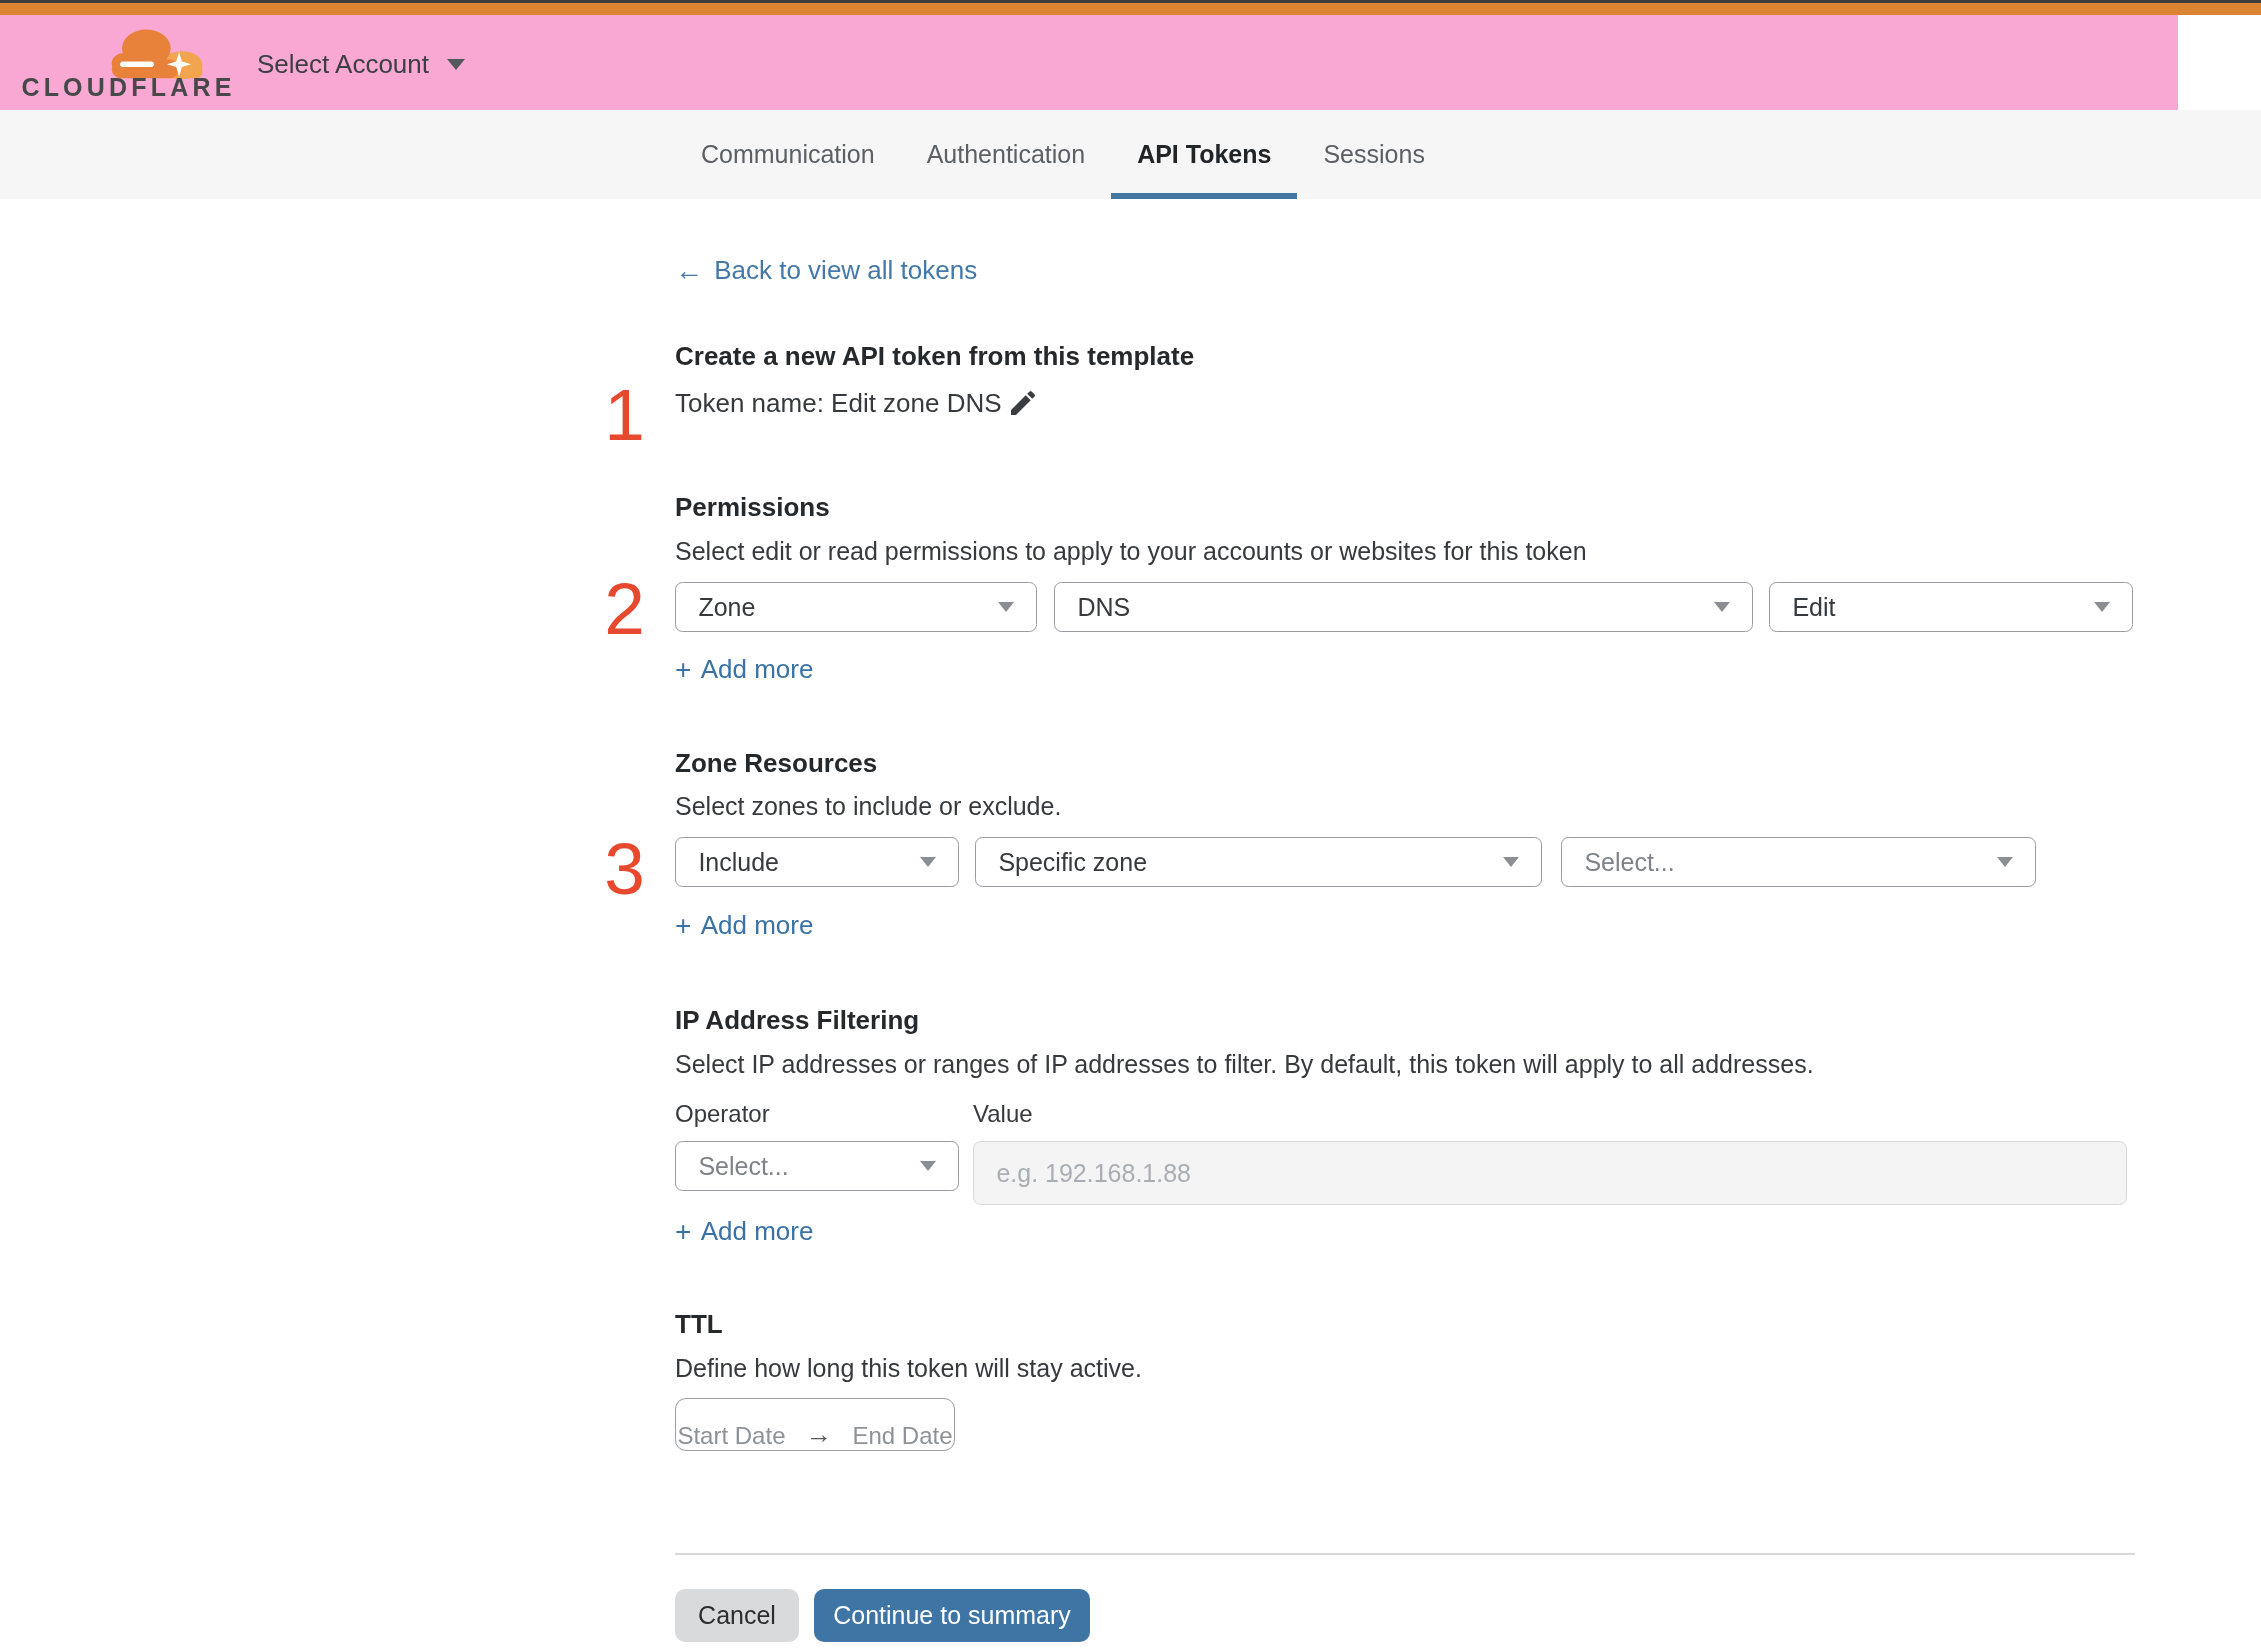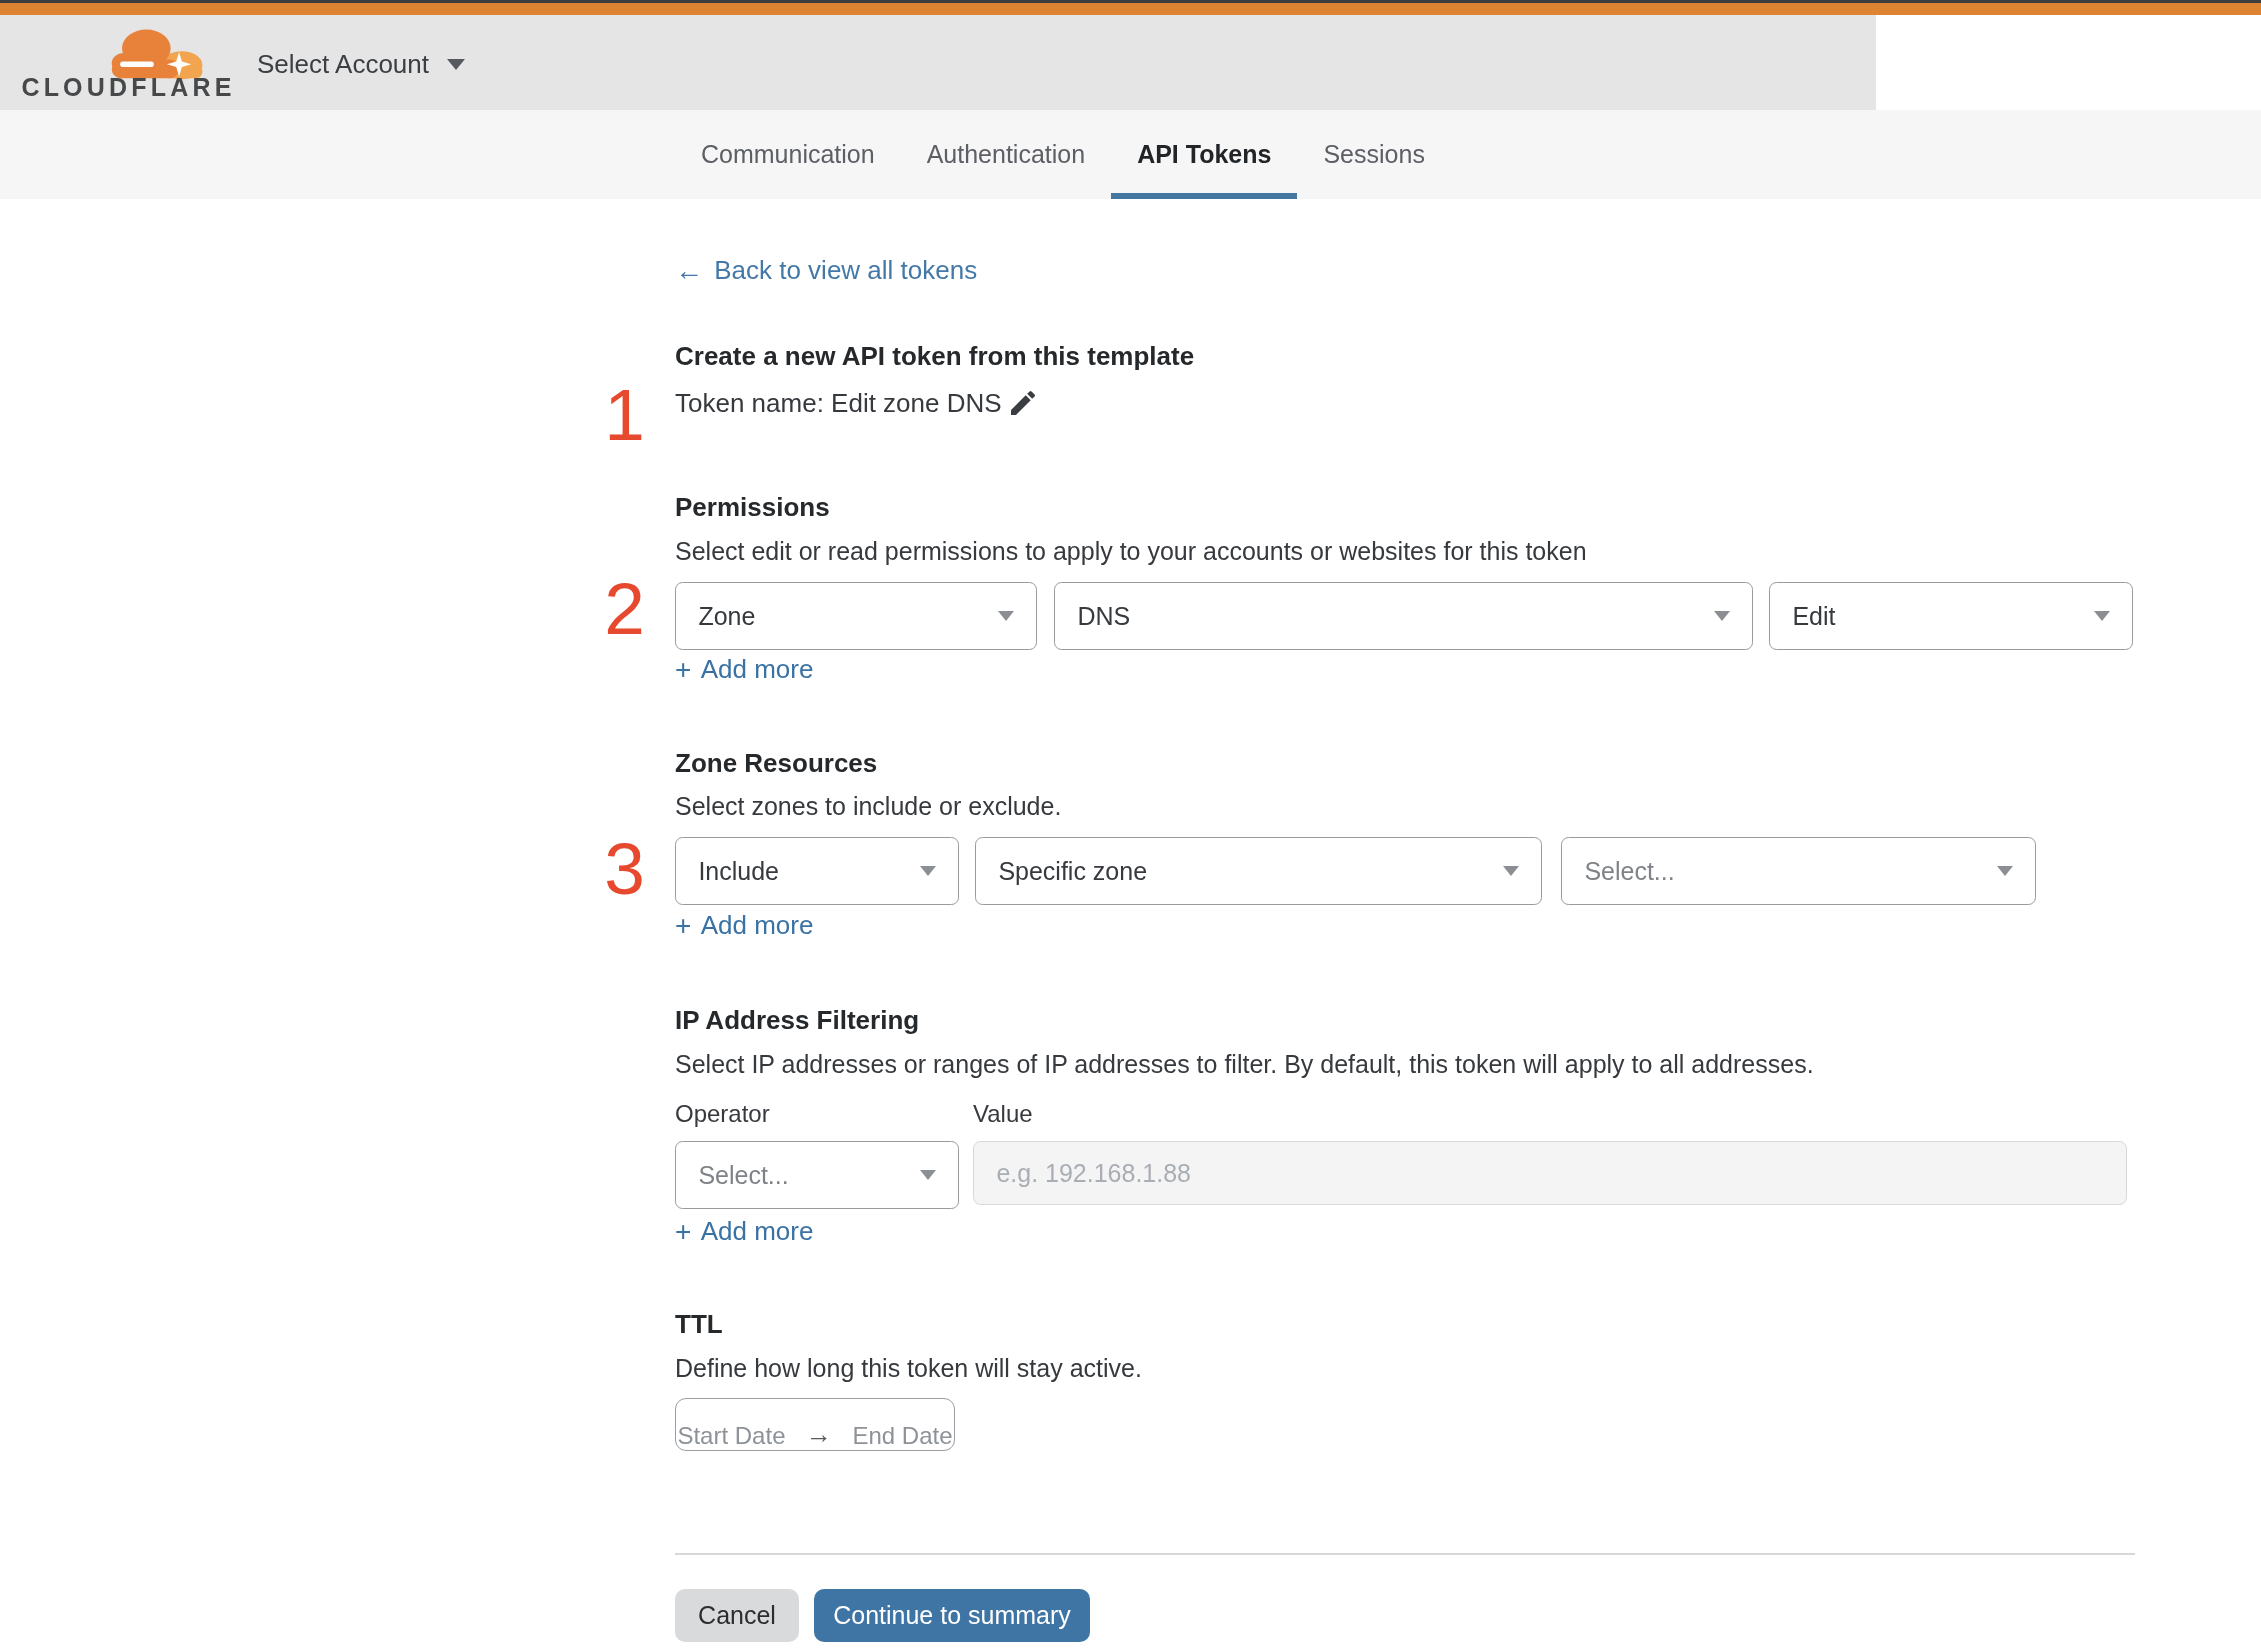--- a/index.html
+++ b/index.html
@@ -10,21 +10,21 @@
     color: #36393d;
     overflow: hidden;
   }
   #page { position: relative; width: 2262px; height: 1648px; background: #fff; }
 
   
   .topbar-dark   { position: absolute; top: 0; left: 0; width: 2262px; height: 2.8px;  background: #3d3d3d; }
   .topbar-orange { position: absolute; top: 2.8px; left: 0; width: 2262px; height: 12px; background: #dd8433; }
 
   
-  .header { position: absolute; top: 15px; left: 0; width: 1876px; height: 95px; background: #e5e5e5; padding-left: 20px; }
+  .header { position: absolute; top: 15px; left: 0; width: 2178px; height: 95px; background: #f9a8d4; padding-left: 20px; }
   .logo { position: absolute; left: 21.4px; top: 3.7px; width: 196px; height: 89px; }
   .logo svg { position: absolute; left: 86px; top: 5.6px; }
   .logo-text {
     position: absolute; left: 0; top: 54px;
     font-size: 25px; font-weight: 700; letter-spacing: 4.2px; color: #46484a;
   }
   .account-selector {
     position: absolute; left: 257px; top: 34px;
     display: flex; align-items: center; gap: 18px; cursor: pointer;
   }
@@ -72,21 +72,21 @@
   .annotation {
     position: absolute; left: 587px; width: 75px; text-align: center;
     font-size: 73px; line-height: 1; color: #e7492f; font-weight: 400;
   }
   .annotation-1 { top: 378px; }
   .annotation-2 { top: 572px; }
   .annotation-3 { top: 832px; }
 
   
   .select-box {
-    position: absolute; height: 68px; background: #fff;
+    position: absolute; height: 50px; background: #fff;
     border: 1.9px solid #979a9e; border-radius: 7.5px;
     display: flex; align-items: center; justify-content: space-between;
     padding: 0 22.4px; font-size: 25px; color: #36393d; cursor: pointer; gap: 8px;
   }
   .select-box .sel-caret {
     width: 0; height: 0; margin-left: 15px; flex: none;
     border-left: 8.4px solid transparent; border-right: 8.4px solid transparent;
     border-top: 10.3px solid #8b8f94;
   }
   .select-box.placeholder { color: #7f8388; }

